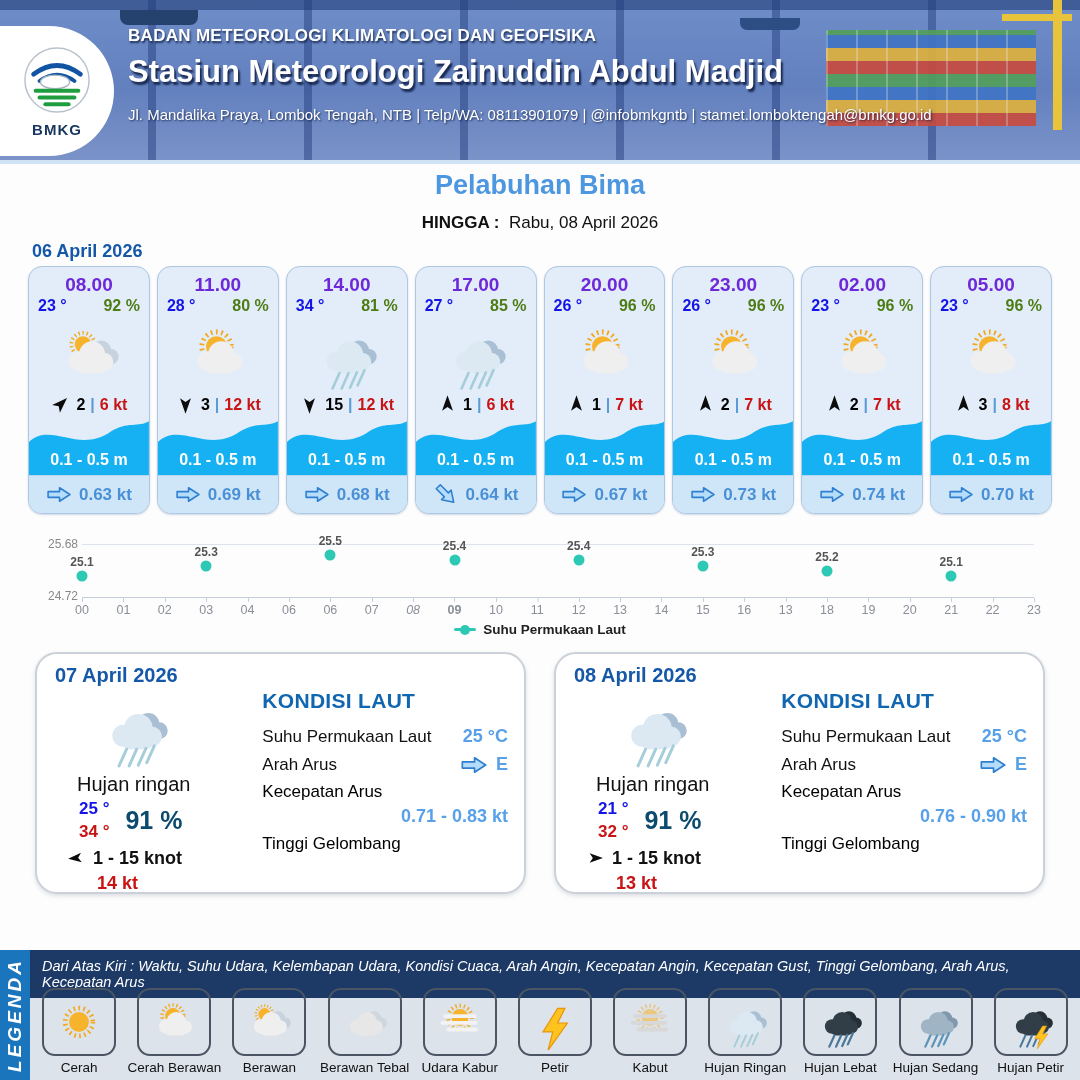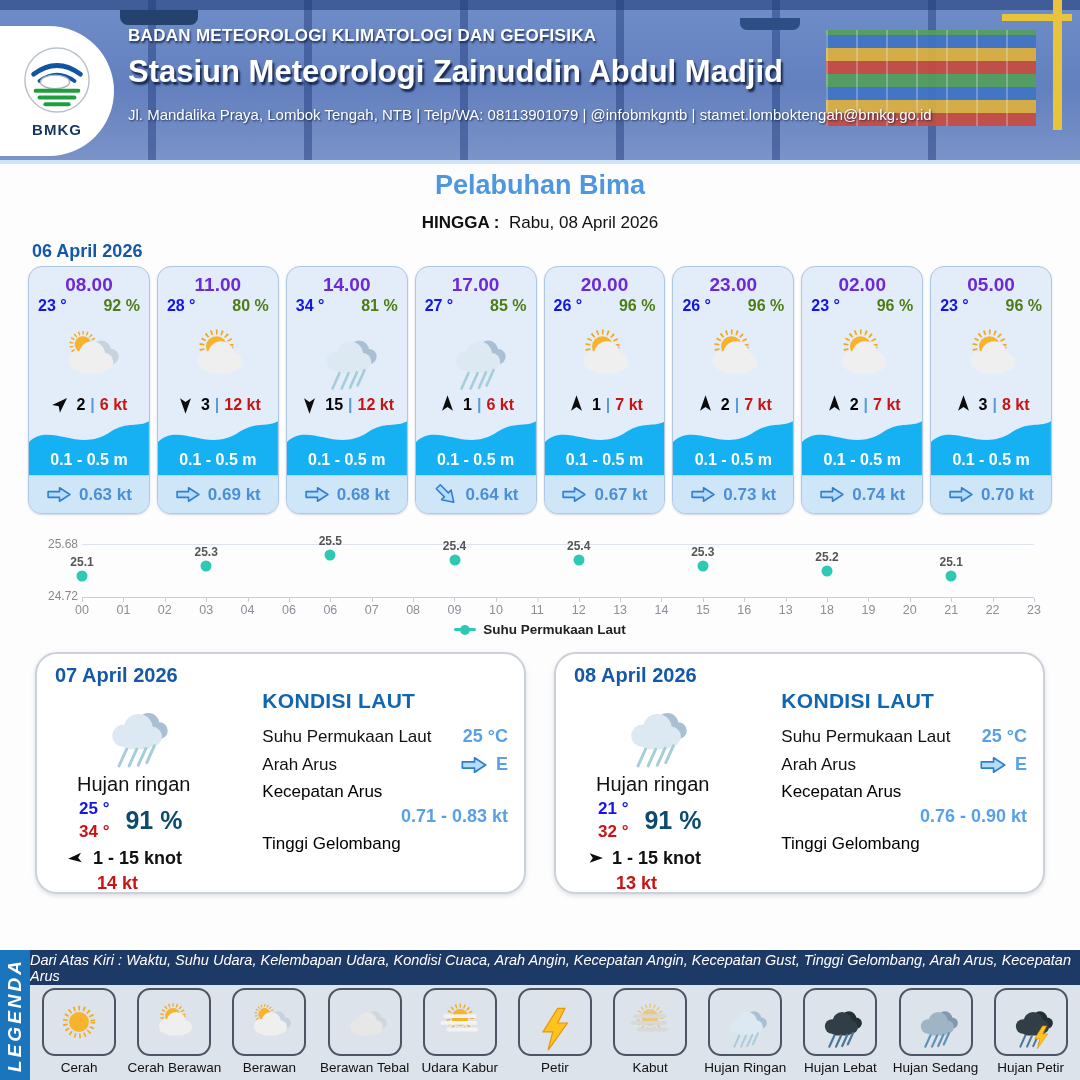--- a/index.html
+++ b/index.html
@@ -102,22 +102,22 @@
   .dp-wavebox{position:relative;align-self:flex-end;width:170px;height:58px;margin-top:4px;}
   .dp-wavebox svg{position:absolute;inset:0;width:100%;height:100%;}
   .dp-wavebox span{position:absolute;bottom:8px;width:100%;text-align:center;color:#fff;font-size:17px;font-weight:bold;}
 
   
   .legend{position:absolute;left:0;right:0;bottom:0;height:130px;background:#dde3ea;}
   .legend-strip{position:absolute;left:0;top:0;bottom:0;width:30px;background:#1b75bc;z-index:2;
     display:flex;align-items:center;justify-content:center;}
   .legend-strip span{writing-mode:vertical-rl;transform:rotate(180deg);color:#fff;font-weight:900;
     font-style:italic;font-size:19px;letter-spacing:3px;}
-  .legend-desc{position:absolute;left:30px;right:0;top:0;height:35px;background:#1d3a67;color:#fff;
-    font-style:italic;font-size:14.5px;display:flex;align-items:center;padding-left:0;box-sizing:border-box;}
+  .legend-desc{position:absolute;left:30px;right:0;top:0;height:48px;background:#1d3a67;color:#fff;
+    font-style:italic;font-size:14.5px;display:flex;align-items:center;padding-left:12px;box-sizing:border-box;}
   .legend-items{position:absolute;left:30px;right:0;top:32px;bottom:0;display:flex;justify-content:space-evenly;
     align-items:flex-start;padding-top:6px;}
   .legend-item{display:flex;flex-direction:column;align-items:center;width:92px;}
   .legend-box{width:70px;height:64px;border:2px solid #4b5563;border-radius:13px;display:flex;
     align-items:center;justify-content:center;}
   .legend-box .wx{width:56px;height:56px;margin:0;}
   .legend-label{font-size:13.5px;color:#111;margin-top:4px;white-space:nowrap;}
 
   
   .wx svg{width:100%;height:100%;display:block;}
@@ -730,22 +730,22 @@
       </div>
     <div class="chart-ticks" id="chart-ticks">
         <span class="chart-tick" style="left: 0%;">00</span>
         <span class="chart-tick" style="left: 4.34783%;">01</span>
         <span class="chart-tick" style="left: 8.69565%;">02</span>
         <span class="chart-tick" style="left: 13.0435%;">03</span>
         <span class="chart-tick" style="left: 17.3913%;">04</span>
         <span class="chart-tick" style="left: 21.7391%;">06</span>
         <span class="chart-tick" style="left: 26.087%;">06</span>
         <span class="chart-tick" style="left: 30.4348%;">07</span>
-        <span class="chart-tick" style="left: 34.7826%;">08</span>
-        <span class="chart-tick" style="left: 39.1304%;">09</span>
+        <span class="chart-tick" style="left: 34.7826%; font-style: italic;">08</span>
+        <span class="chart-tick" style="left: 39.1304%; font-weight: bold;">09</span>
         <span class="chart-tick" style="left: 43.4783%;">10</span>
         <span class="chart-tick" style="left: 47.8261%;">11</span>
         <span class="chart-tick" style="left: 52.1739%;">12</span>
         <span class="chart-tick" style="left: 56.5217%;">13</span>
         <span class="chart-tick" style="left: 60.8696%;">14</span>
         <span class="chart-tick" style="left: 65.2174%;">15</span>
         <span class="chart-tick" style="left: 69.5652%;">16</span>
         <span class="chart-tick" style="left: 73.913%;">13</span>
         <span class="chart-tick" style="left: 78.2609%;">18</span>
         <span class="chart-tick" style="left: 82.6087%;">19</span>

